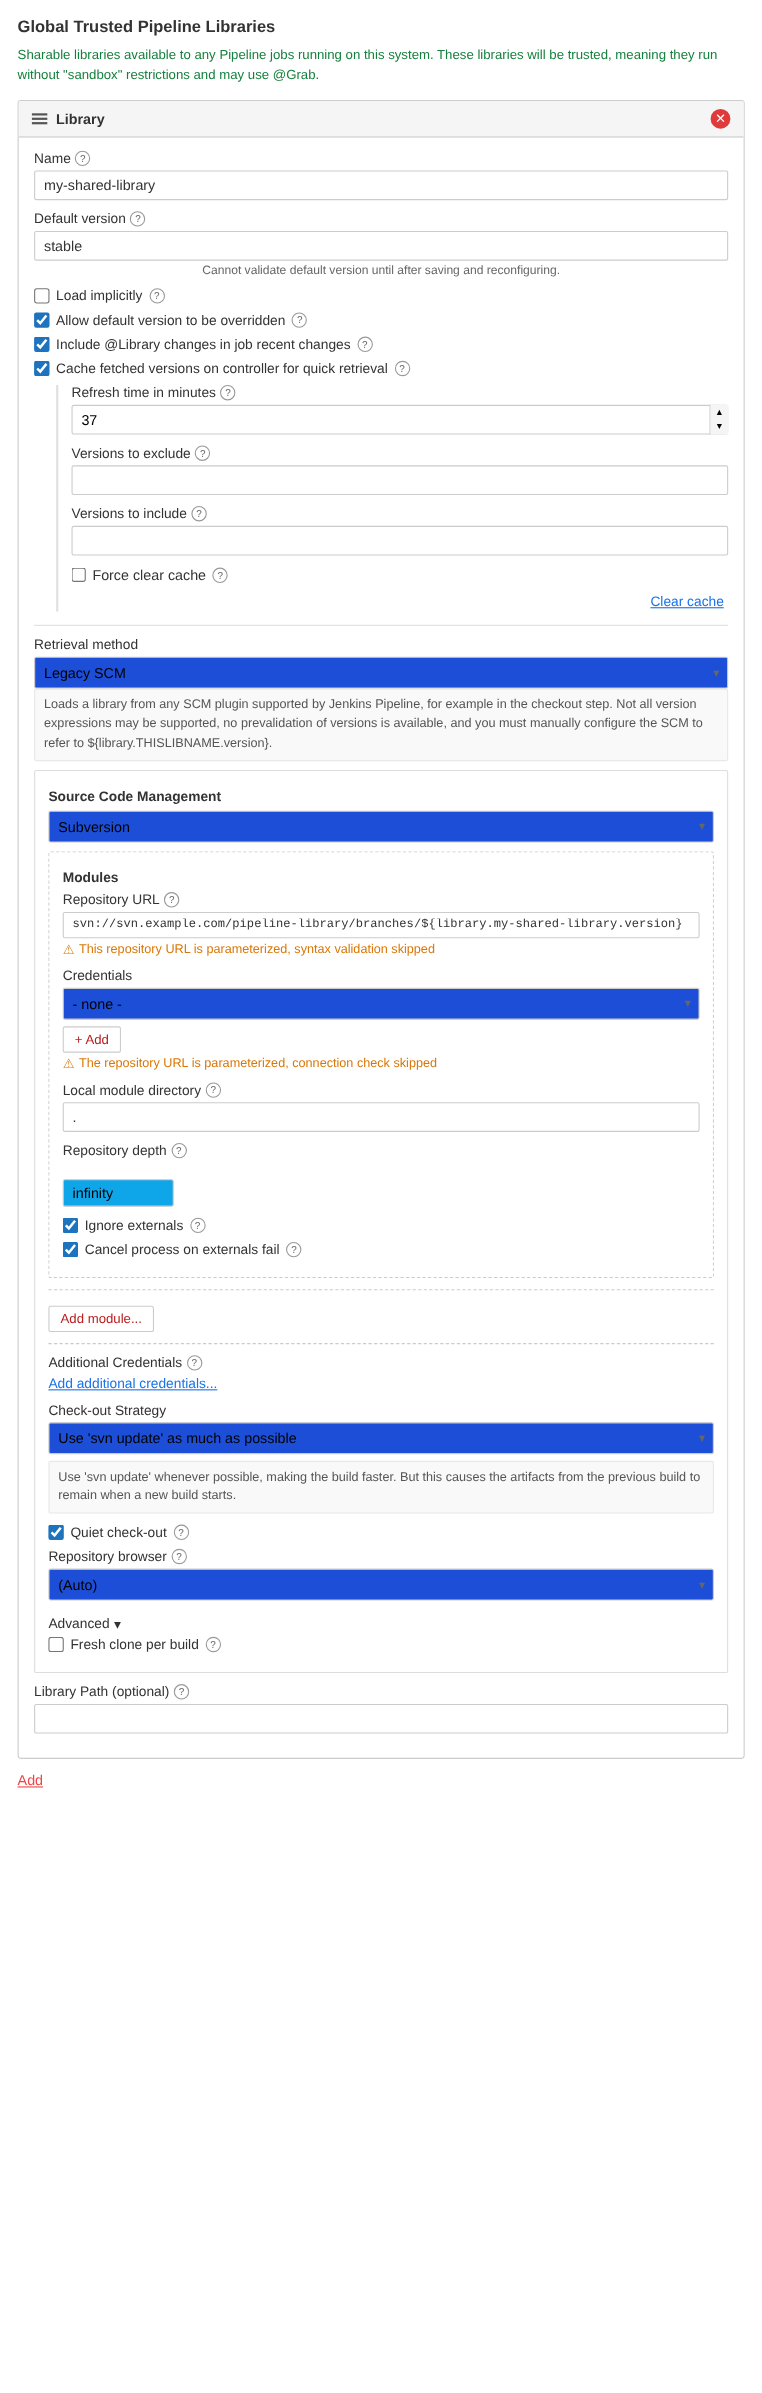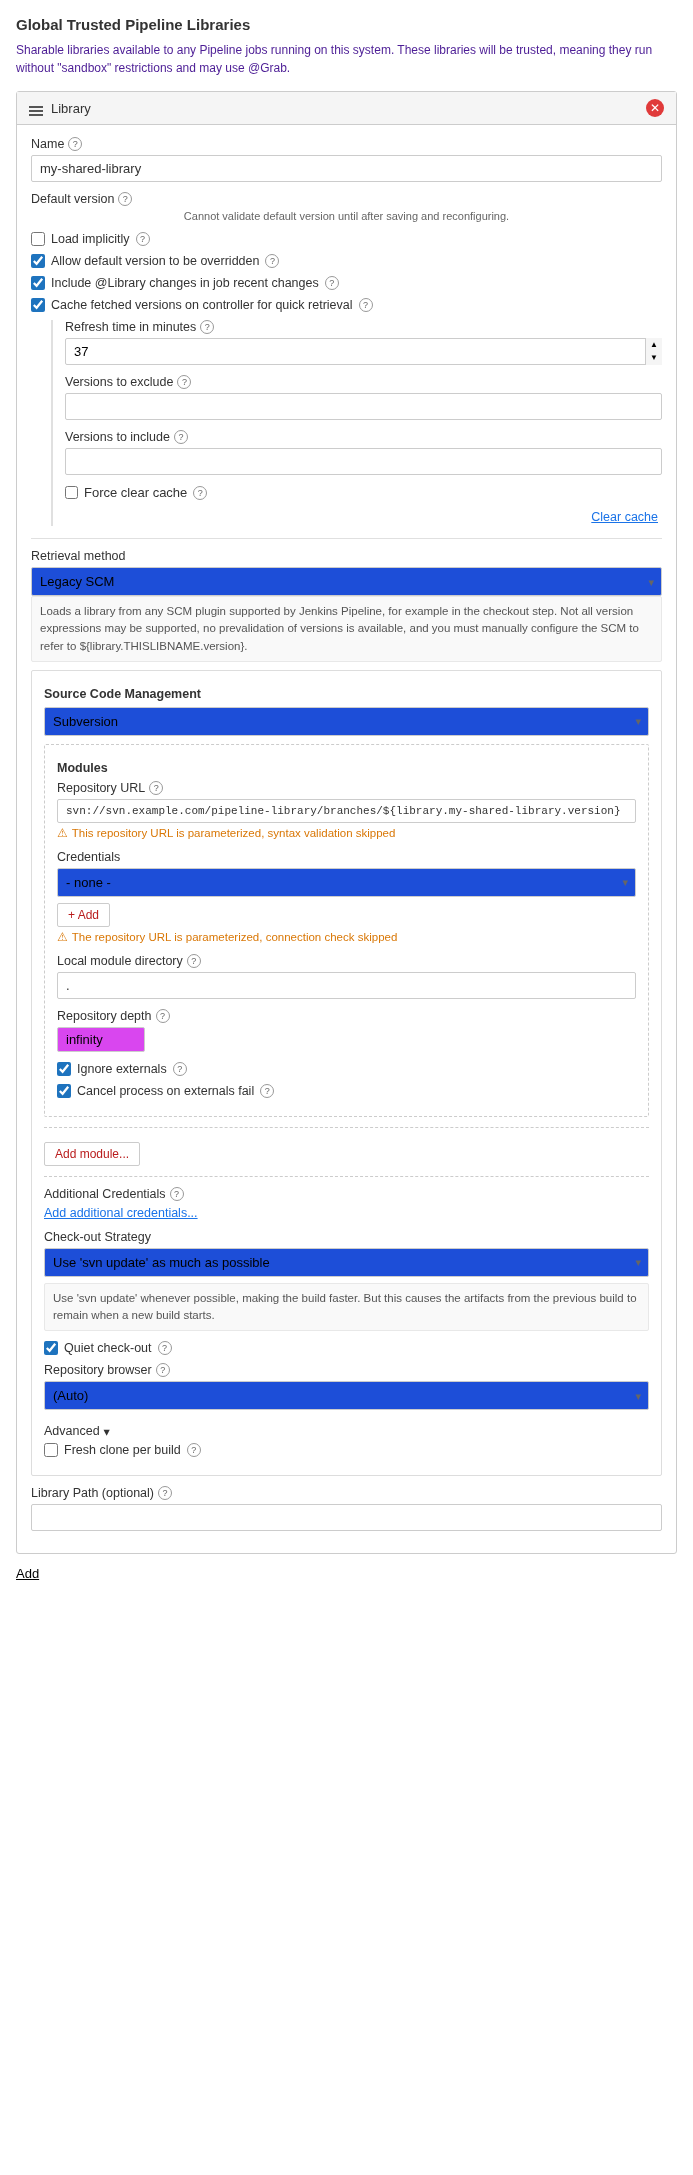--- a/index.html
+++ b/index.html
@@ -11,42 +11,42 @@
       width: 693px;
       padding: 16px;
     }
     h1.page-title {
       font-size: 15px;
       font-weight: 600;
       margin-bottom: 8px;
     }
     .page-description {
       font-size: 12px;
-      color: #4c1d95;
+      color: #15803d;
       margin-bottom: 14px;
       line-height: 1.5;
     }
     .library-card {
       border: 1px solid #ccc;
       border-radius: 3px;
       margin-bottom: 10px;
     }
     .library-card-header {
       background: #f5f5f5;
       border-bottom: 1px solid #ccc;
       padding: 7px 12px;
       display: flex;
       align-items: center;
       justify-content: space-between;
     }
     .library-card-header-left {
       display: flex;
-      align-items: flex-end;
+      align-items: center;
       gap: 8px;
-      font-weight: 400;
+      font-weight: 700;
       font-size: 13px;
     }
     .hamburger-icon {
       display: flex;
       flex-direction: column;
       gap: 2px;
     }
     .hamburger-icon span {
       display: block;
       width: 14px;
@@ -264,42 +264,43 @@
       cursor: pointer;
       font-size: 12.5px;
       color: #333;
       background: none;
       border: none;
       padding: 4px 0;
     }
     .bottom-add {
       margin-top: 12px;
       font-size: 13px;
-      color: #000000;
+      color: #ef4444;
       cursor: pointer;
       text-decoration: underline;
     }
     .force-clear-row {
       display: flex;
       align-items: center;
       gap: 6px;
       margin-bottom: 4px;
     }
     .repos-depth-wrap {
       display: flex;
       align-items: center;
       gap: 8px;
     }
     .repos-depth-wrap select {
-      padding: 4px 11px 4px 8px;
+      padding: 4px 24px 4px 8px;
       border: 1px solid #ccc;
       border-radius: 2px;
       font-size: 13px;
       appearance: none;
-      background: #d946ef;
+      background: #0ea5e9;
+      margin-top: 15px;
     }
   </style>
 </head>
 <body>
 
 <h1 class="page-title">Global Trusted Pipeline Libraries</h1>
 <p class="page-description">Sharable libraries available to any Pipeline jobs running on this system. These libraries will be trusted, meaning they run without "sandbox" restrictions and may use @Grab.</p>
 
 <div class="library-card">
 
@@ -323,20 +324,21 @@
         <span class="help-icon">?</span>
       </div>
       <input class="text-input" type="text" value="my-shared-library" style="">
     </div>
 
     <div class="field-row">
       <div class="field-label">
         <span>Default version</span>
         <span class="help-icon">?</span>
       </div>
+      <input class="text-input" type="text" value="stable" style="">
       <div class="validation-note">Cannot validate default version until after saving and reconfiguring.</div>
     </div>
 
     <div class="checkbox-row">
       <input type="checkbox" id="loadImplicitly" style="">
       <label for="loadImplicitly">Load implicitly</label>
       <span class="help-icon">?</span>
     </div>
 
     <div class="checkbox-row">

